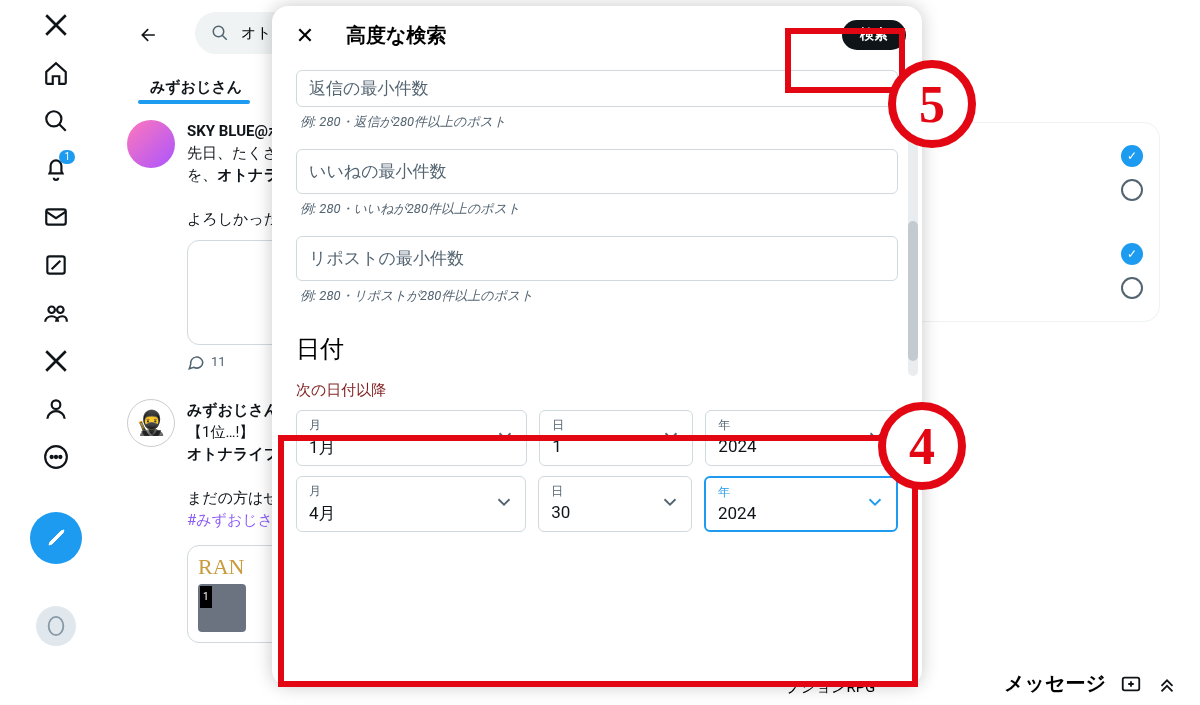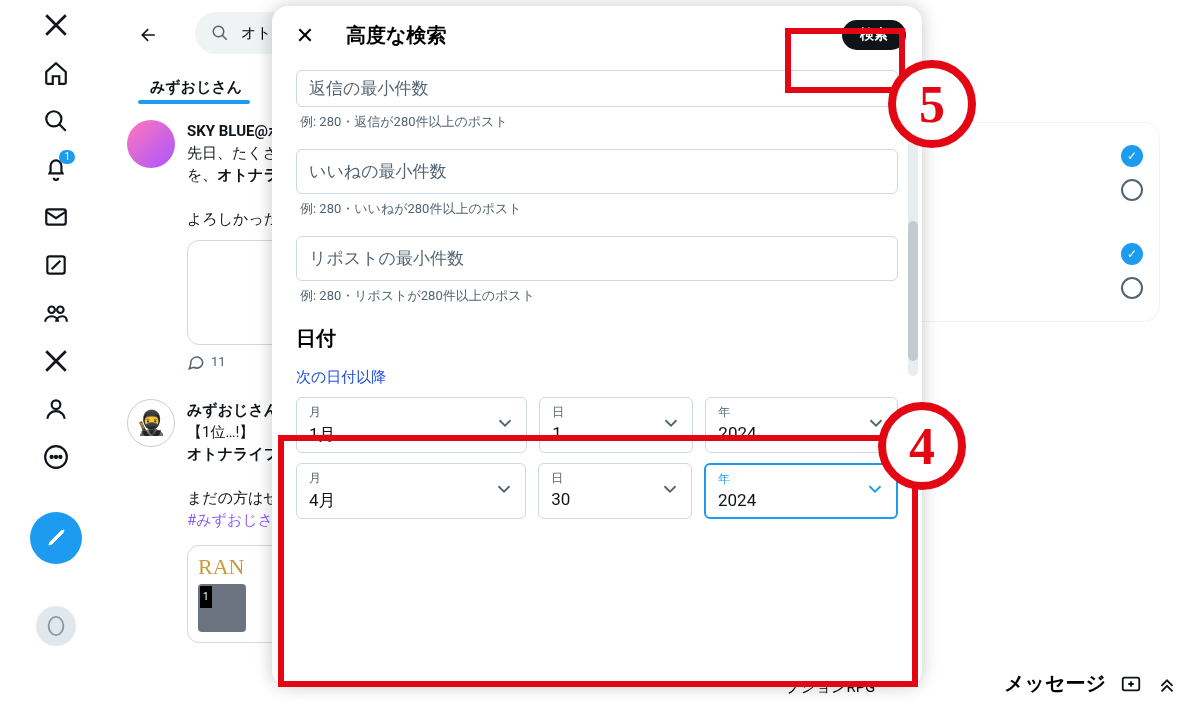--- a/index.html
+++ b/index.html
@@ -55,23 +55,23 @@
 
 .modal-scrim { position:absolute; inset:0; pointer-events:none; }
 .modal { position:absolute; left:272px; top:6px; width:650px; height:680px; background:#fff; border-radius:16px; box-shadow:0 0 18px rgba(0,0,0,.22); overflow:hidden; }
 .modal-header { display:flex; align-items:center; gap:24px; height:58px; padding:0 16px; }
 .modal-close { font-size:22px; cursor:pointer; width:34px; text-align:center; }
 .modal-title { font-size:20px; font-weight:800; }
 .search-btn { margin-left:auto; background:#0f1419; color:#fff; border-radius:18px; padding:6px 18px; font-size:14px; font-weight:700; cursor:pointer; }
 .modal-body { padding:6px 24px 16px; }
 .field { border:1px solid #cfd9de; border-radius:6px; padding:10px 12px; font-size:17px; color:#536471; margin-top:18px; }
 .field.truncated { padding:6px 12px; margin-top:0; }
-.hint { color:#536471; font-size:13px; margin-top:6px; padding:0 4px; }
-.section-title { font-size:20px; font-weight:700; margin-top:20px; }
-.date-label { font-size:15px; margin-top:16px; color:#1d4ed8; }
+.hint { color:#536471; font-size:13px; margin-top:6px; padding:0 4px;font-style:italic; }
+.section-title { font-size:24px; font-weight:400; margin-top:28px; }
+.date-label { font-size:15px; margin-top:16px; color:#7f1d1d; }
 .select-row { display:flex; gap:12px; margin-top:10px; }
 .sel { position:relative; border:1px solid #cfd9de; border-radius:6px; padding:6px 12px; flex:1; }
 .sel.focused { border:2px solid #1d9bf0; }
 .sel .lab { font-size:12px; color:#536471; }
 .sel.focused .lab { color:#1d9bf0; }
 .sel .val { font-size:17px; color:#0f1419; margin-top:2px; }
 .sel .chev { position:absolute; right:10px; top:50%; transform:translateY(-50%); }
 .sel .chev svg { width:22px; height:22px; stroke:#536471; fill:none; stroke-width:2; }
 .sel.focused .chev svg { stroke:#1d9bf0; }
 .sel.month { flex:1.6; }

